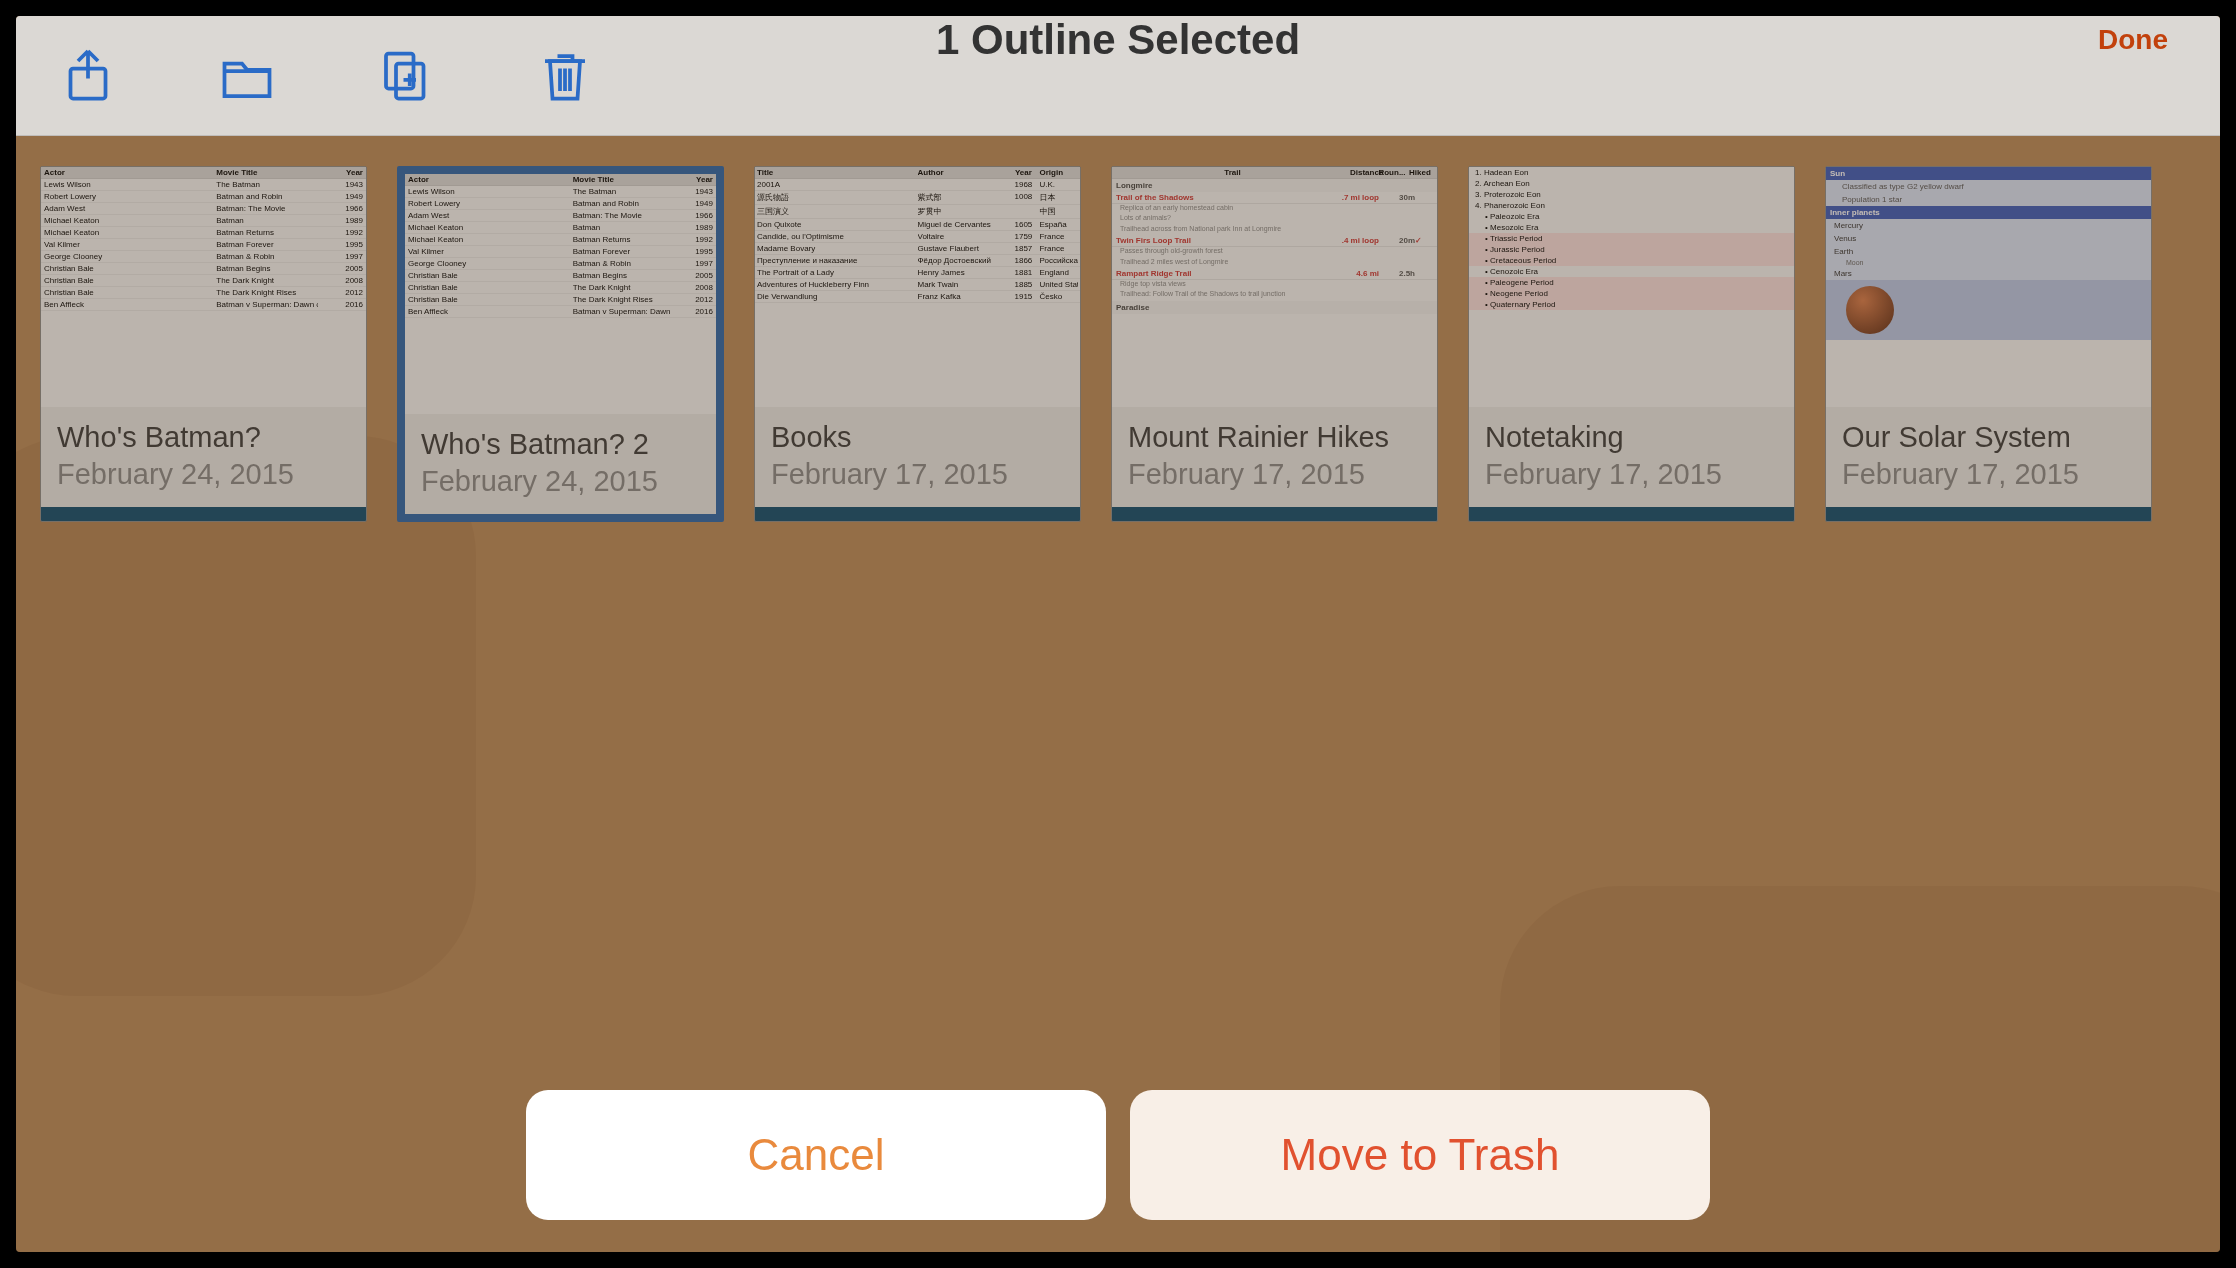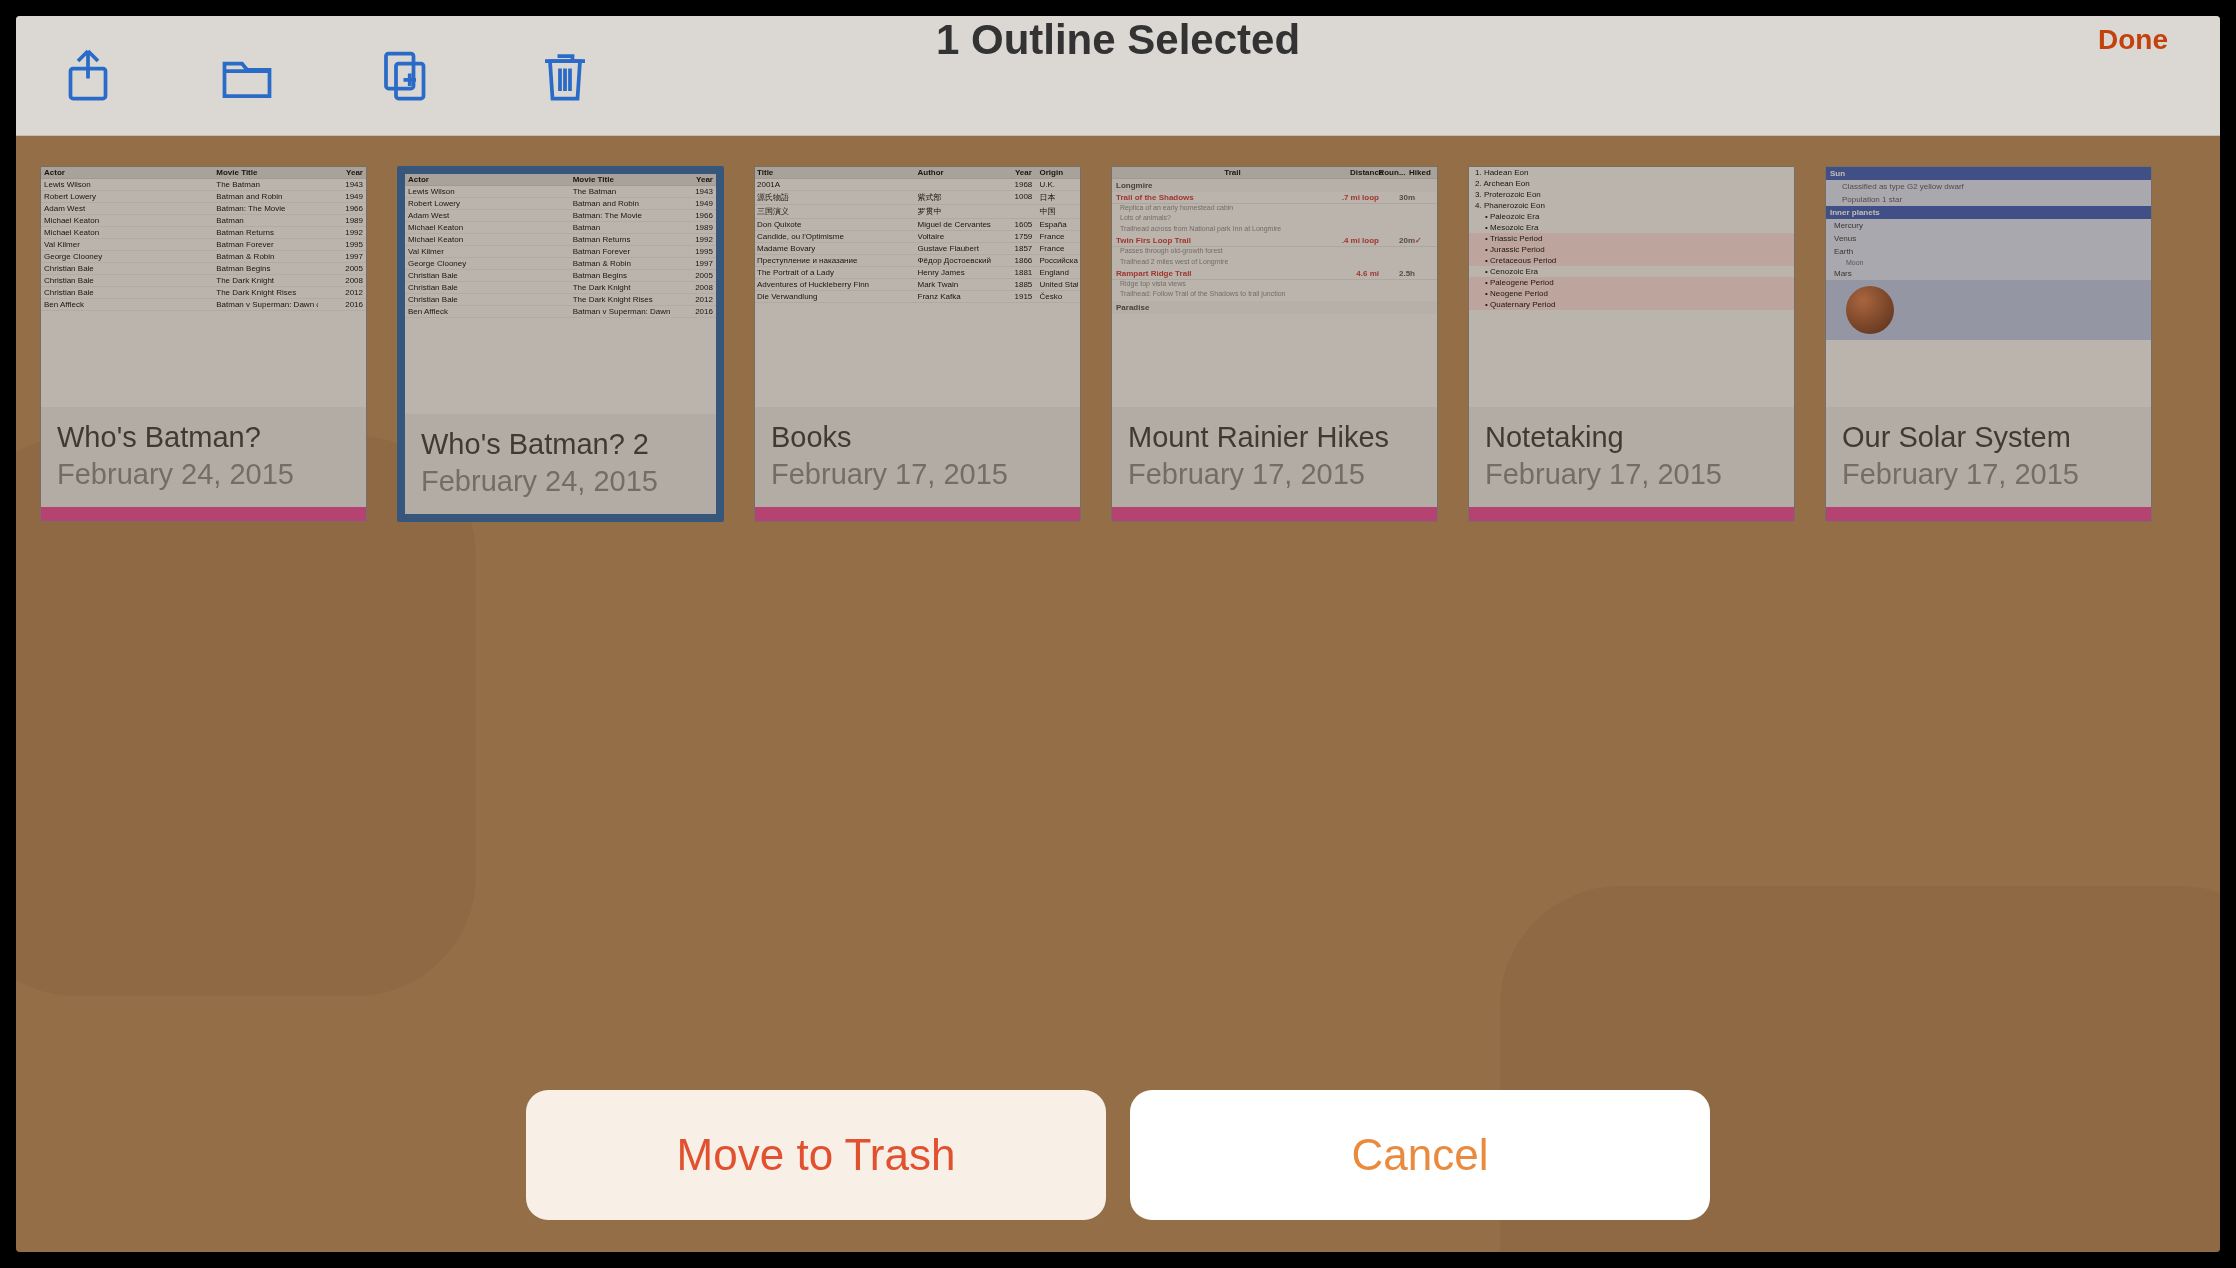--- a/index.html
+++ b/index.html
@@ -72,21 +72,21 @@
       display: flex;
       gap: 30px;
       padding: 30px 24px;
       position: relative;
       z-index: 5;
     }
     .doc {
       width: 327px;
       display: flex;
       flex-direction: column;
-      background: #ec4899;
+      background: #0c4a6e;
       border: 1px solid #8d8a87;
       cursor: pointer;
       border-radius: 2px;
     }
     .doc.selected {
       border: 8px solid #2865aa;
     }
     .thumb {
       height: 240px;
       background: #f4f4f4;
@@ -508,16 +508,16 @@
         <div class="doc-meta">
           <div class="doc-title">Our Solar System</div>
           <div class="doc-date">February 17, 2015</div>
         </div>
       </div>
     </div>
 
   <div class="overlay"></div>
 
   <div class="action-sheet">
+    <div class="action-btn cancel">Cancel</div>
     <div class="action-btn destructive">Move to Trash</div>
-    <div class="action-btn cancel">Cancel</div>
   </div>
 </div>
 
 </body></html>

